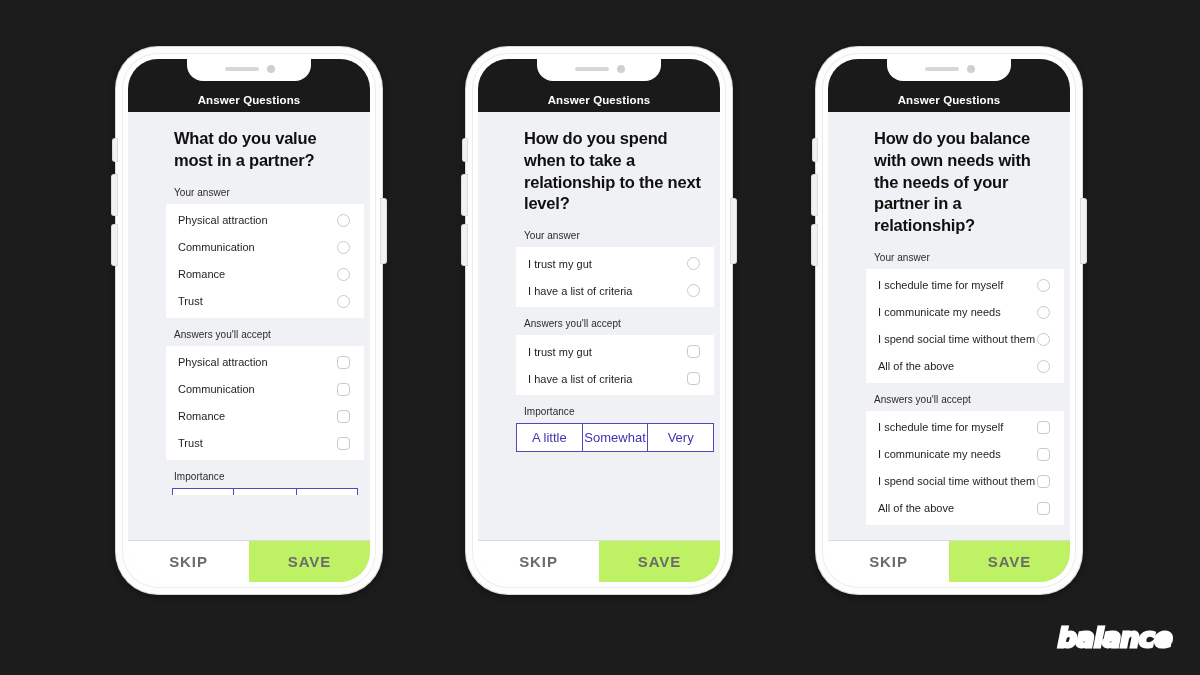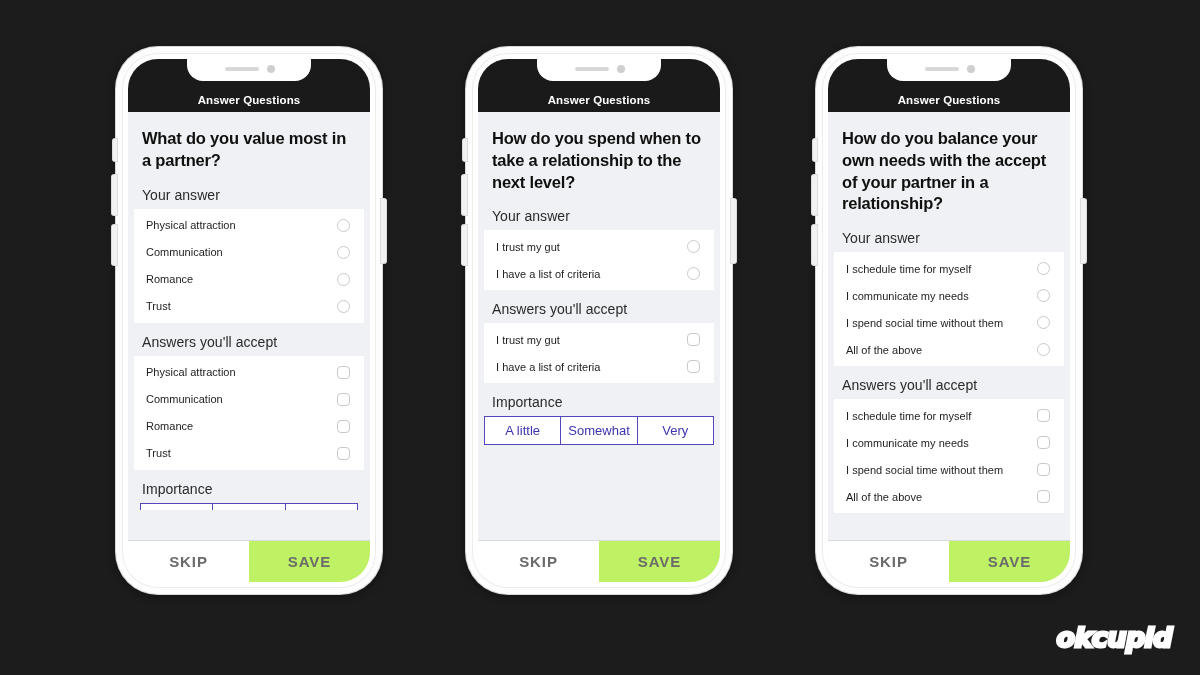--- a/index.html
+++ b/index.html
@@ -113,34 +113,35 @@
     letter-spacing: .1px;
   }
 
   
   .content {
     flex: 1 1 auto;
     overflow: hidden;
     display: flex;
     flex-direction: column;
     background: #eff1f4;
+    padding-left: 32px;
   }
 
   .question {
     padding: 16px 14px 4px 14px;
     font-size: 16.5px;
     line-height: 1.32;
     font-weight: bold;
     color: #10100f;
     letter-spacing: -.2px;
   }
 
   .section-label {
     padding: 11px 14px 6px 14px;
-    font-size: 14px;
+    font-size: 10px;
     color: #2a2a2a;
     letter-spacing: .05px;
   }
 
   .card {
     background: #ffffff;
     margin: 0 6px;
     padding: 3px 0;
   }
 
@@ -388,21 +389,21 @@
 
     <div class="screen">
       <div class="navbar">
         <div class="notch"></div>
         <div class="speaker"></div>
         <div class="camera"></div>
         <div class="navtitle">Answer Questions</div>
       </div>
 
       <div class="content">
-        <div class="question">How do you balance your own needs with the accept of your partner in a relationship?</div>
+        <div class="question">How do you balance with own needs with the needs of your partner in a relationship?</div>
 
         <div class="section-label">Your answer</div>
         <div class="card">
           <div class="option-row">
             <span class="option-label">I schedule time for myself</span>
             <span class="radio"></span>
           </div>
           <div class="option-row">
             <span class="option-label">I communicate my needs</span>
             <span class="radio"></span>
@@ -438,15 +439,15 @@
         </div>
       </div>
 
       <div class="bottombar">
         <div class="bottom-btn bottom-skip">SKIP</div>
         <div class="bottom-btn bottom-save">SAVE</div>
       </div>
     </div>
   </div>
 
-  <div class="logo">okcupid</div>
+  <div class="logo">balance</div>
 
 </div>
 
 </body></html>

